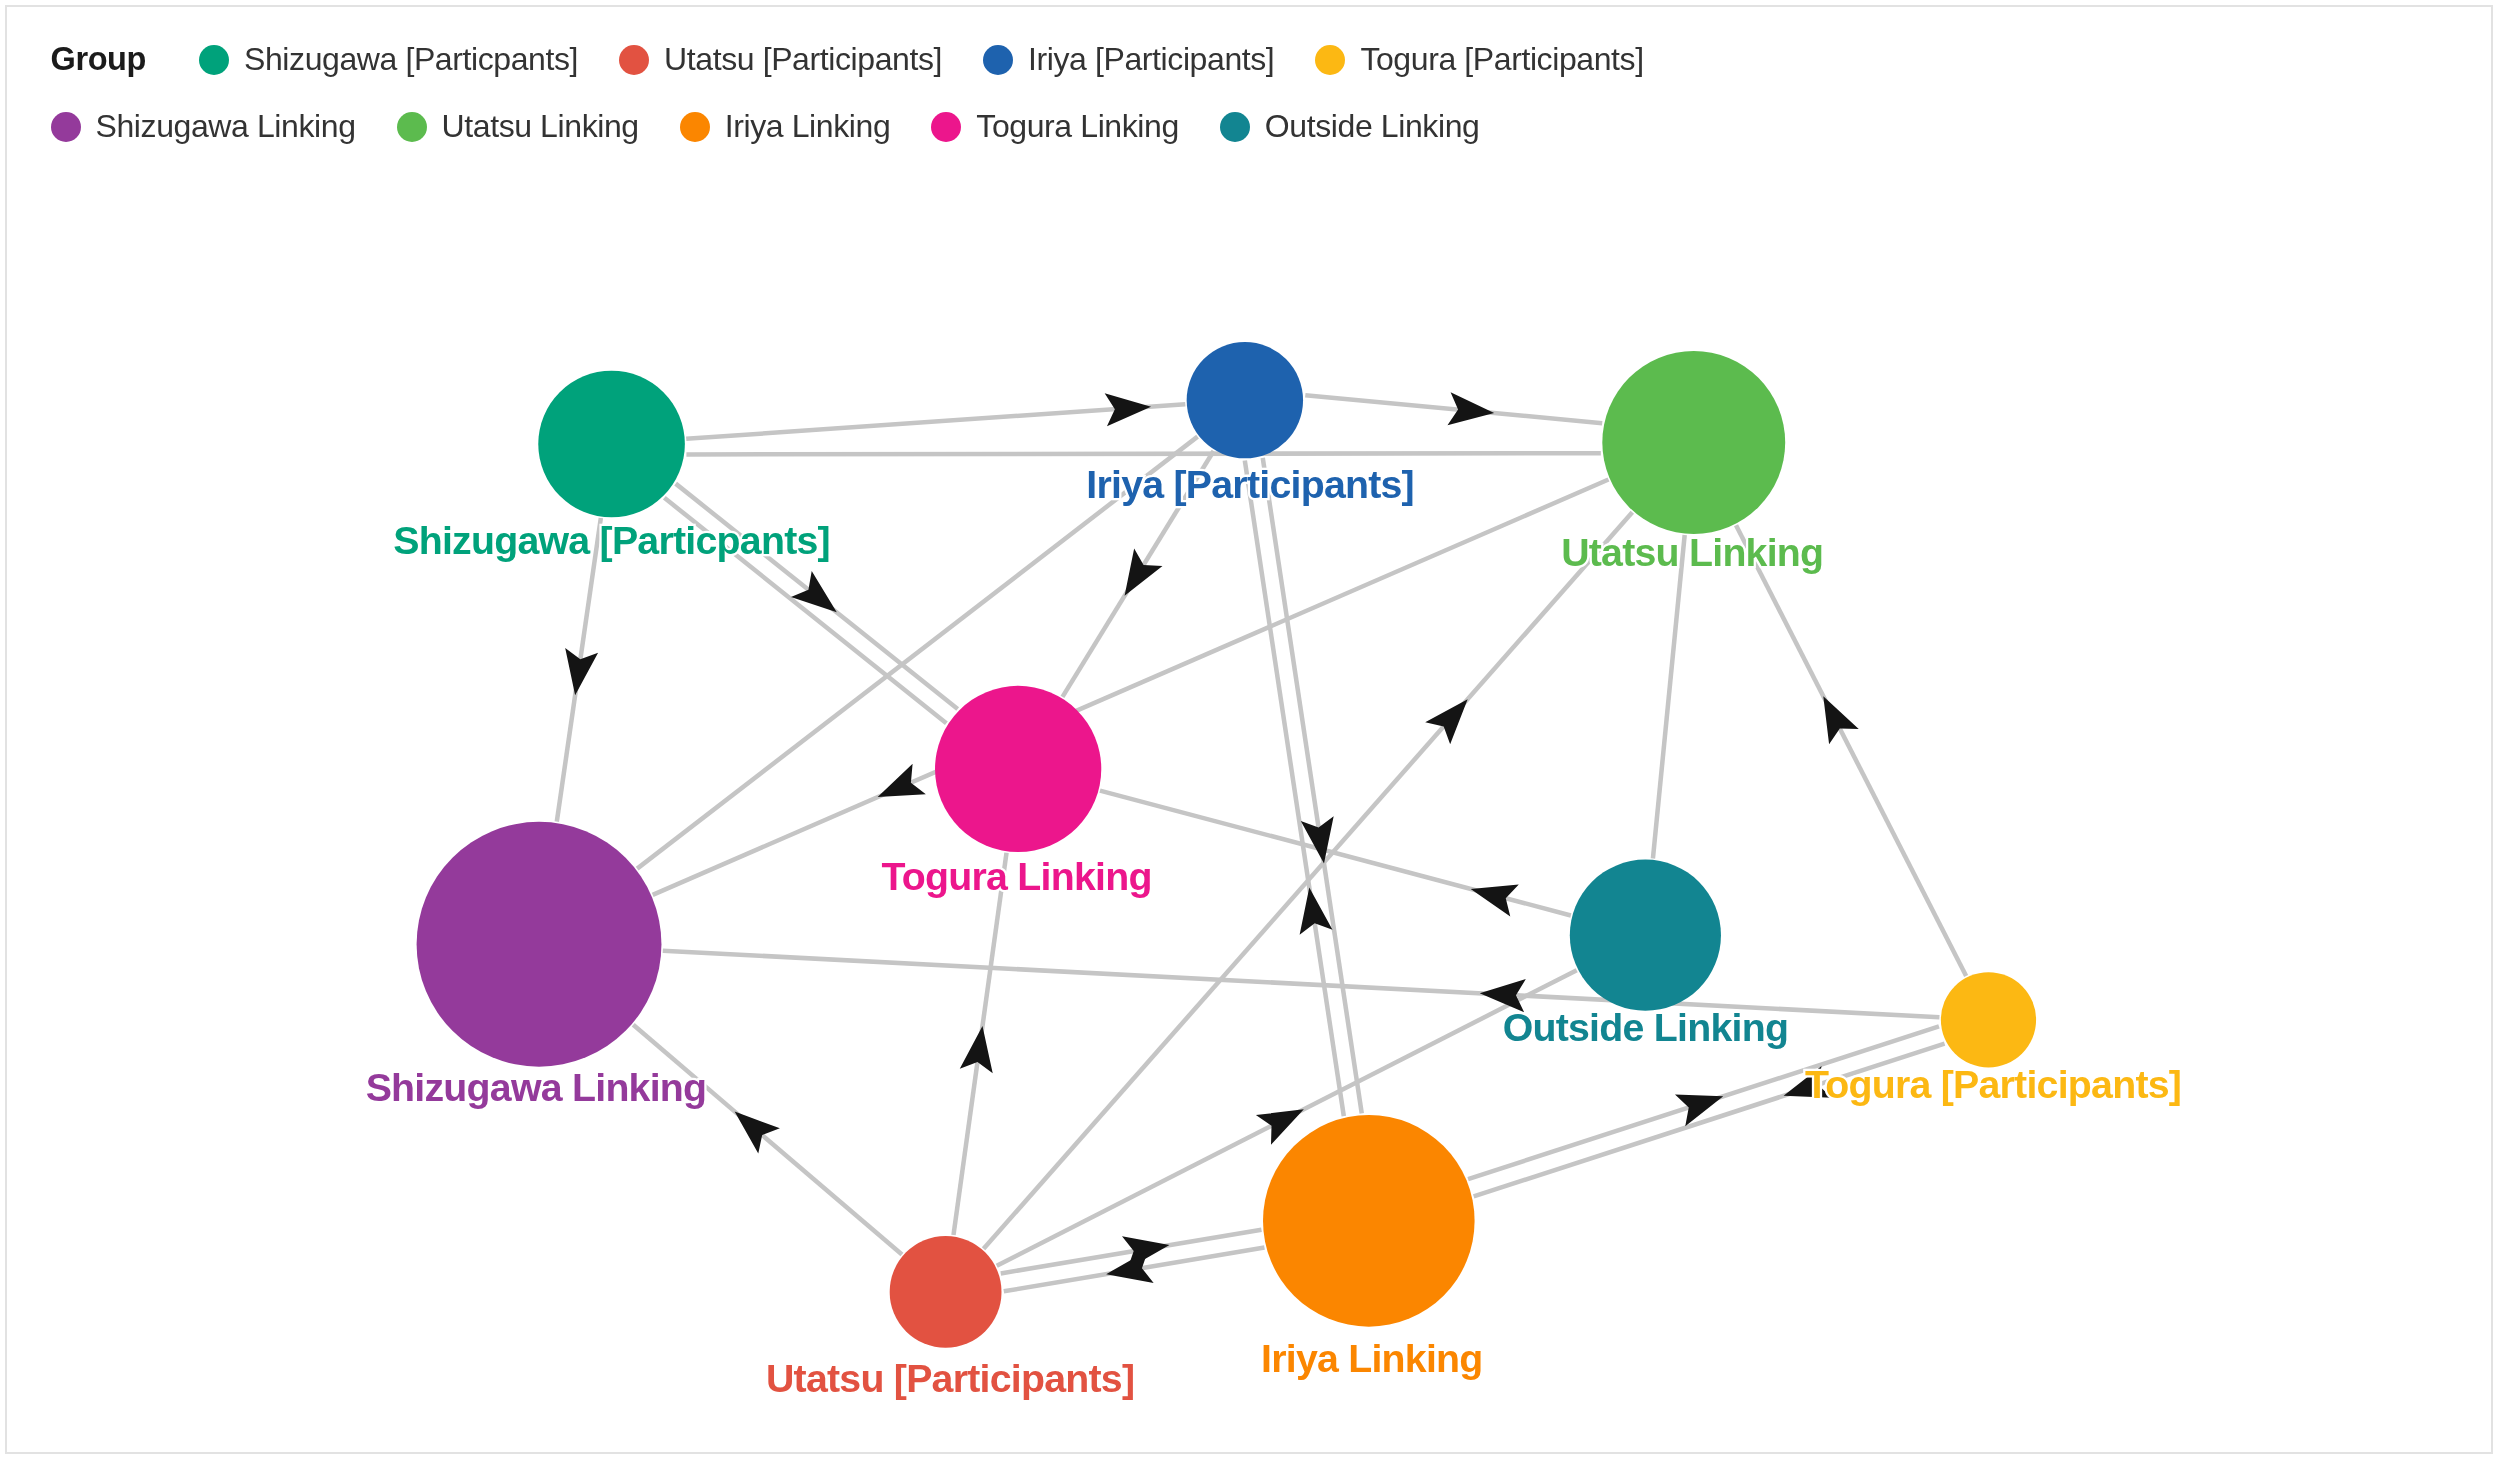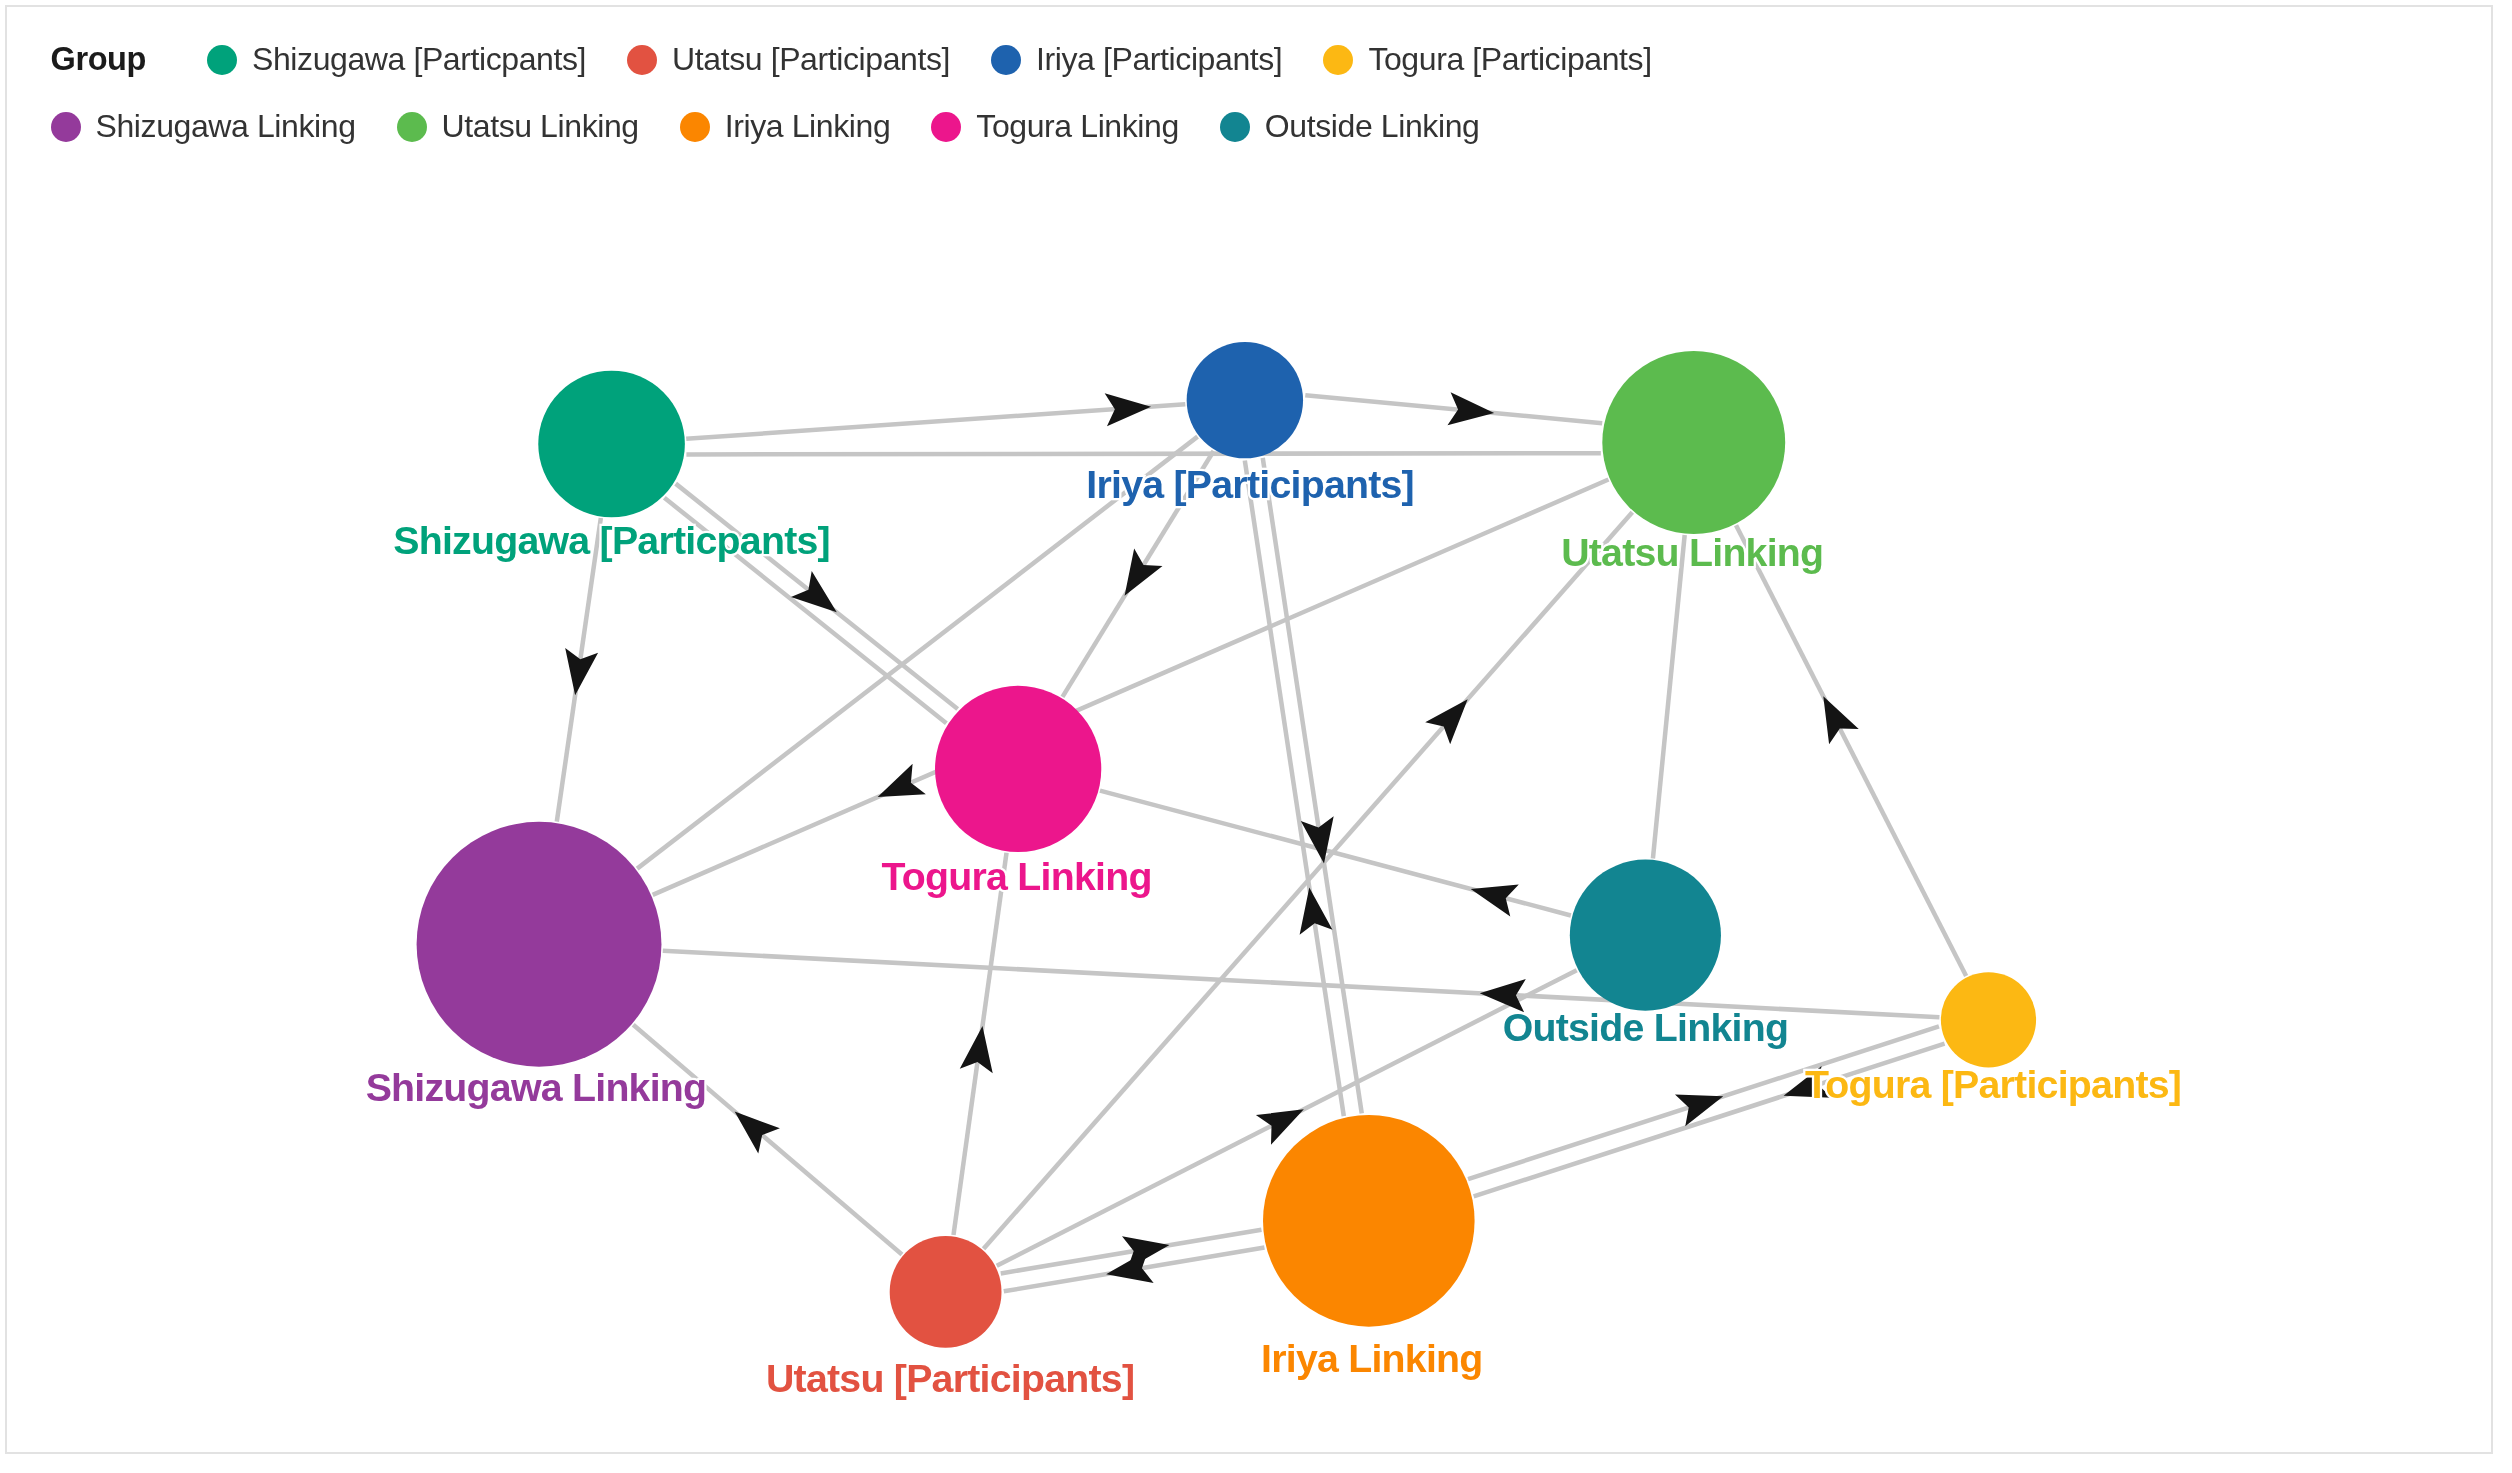--- a/index.html
+++ b/index.html
@@ -11,21 +11,21 @@
     position:absolute;left:4.5px;top:4.5px;width:2484px;height:1445px;
     background:#ffffff;border:2.3px solid #e2e2e2;
   }
   .legend{
     position:absolute;left:44px;top:19.7px;z-index:5;
   }
   .legend-row{
     display:flex;align-items:center;gap:41px;height:67px;
   }
   .legend-title{
-    font-size:32.5px;font-weight:700;color:#1b1b1b;margin-right:20px;
+    font-size:32.5px;font-weight:700;color:#1b1b1b;margin-right:12px;
     letter-spacing:-0.4px;
   }
   .legend-item{display:flex;align-items:center;gap:15px;cursor:pointer;}
   .legend-dot{width:30px;height:30px;border-radius:50%;flex:0 0 auto;}
   .legend-label{font-size:32px;color:#333333;letter-spacing:-0.4px;white-space:nowrap;}
   svg.graph{position:absolute;left:0;top:0;z-index:1;}
   text.node-label{
     font-family:"Liberation Sans",sans-serif;
     font-size:52px;font-weight:600;letter-spacing:-1px;
     text-anchor:middle;

